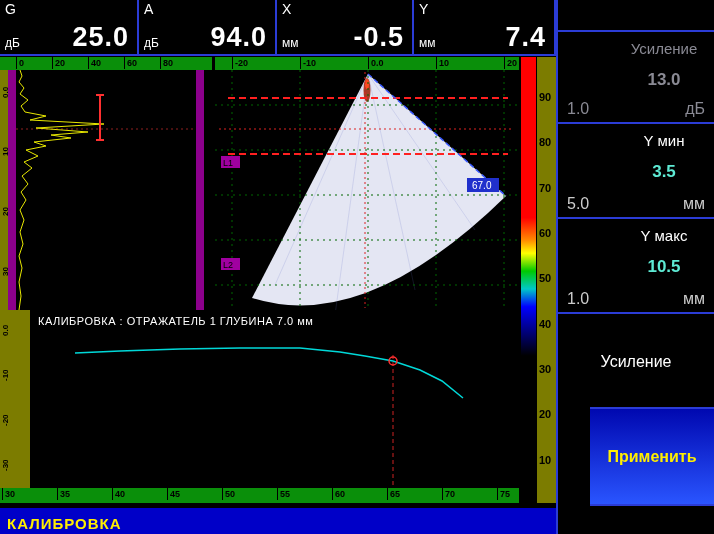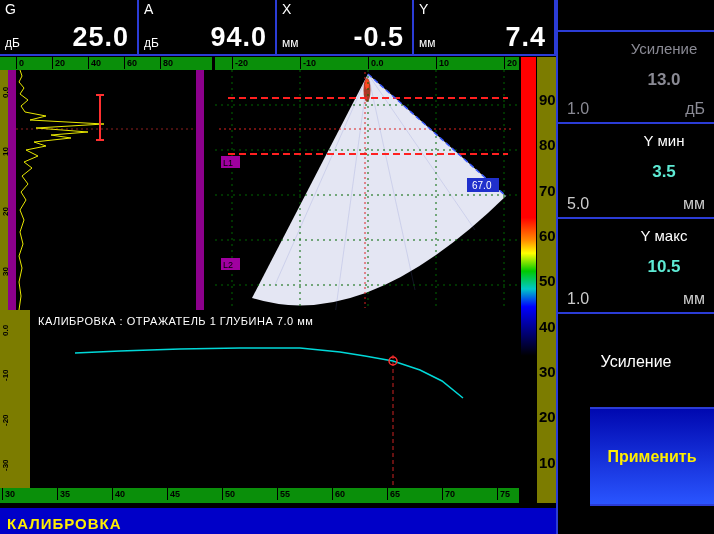--- a/index.html
+++ b/index.html
@@ -36,21 +36,21 @@
   .hruler{position:absolute;height:13px;background:var(--green);}
   #ascan-ruler{left:0;top:57px;width:212px;}
   #sector-ruler{left:215px;top:57px;width:304px;}
   #cal-bottom{left:0;top:488px;width:519px;height:15px;background:var(--green);position:absolute;}
   .htick{position:absolute;top:0;height:12px;border-left:1px solid #000;padding-left:2px;
     font-size:9px;font-weight:bold;color:#000;line-height:12px;white-space:nowrap;}
   .vruler{position:absolute;background:var(--olive);}
   #ascan-left{left:0;top:70px;width:9px;height:240px;}
   #right-ruler{left:537px;top:57px;width:19px;height:446px;}
   #cal-left{left:0;top:310px;width:30px;height:178px;}
-  .vtick{position:absolute;left:2px;font-size:15px;font-weight:bold;color:#000;white-space:nowrap;}
+  .vtick{position:absolute;left:2px;font-size:11px;font-weight:bold;color:#000;white-space:nowrap;}
   .rtick{position:absolute;left:1px;font-size:8px;font-weight:bold;color:#000;white-space:nowrap;
     transform:rotate(-90deg);transform-origin:0 0;}
   
   .mbar{position:absolute;top:70px;width:8px;height:240px;background:var(--magenta);}
   #mbar-l{left:8px}#mbar-r{left:196px}
   #ascan-plot{position:absolute;left:16px;top:70px;width:180px;height:240px;background:#000;}
   #sector-plot{position:absolute;left:215px;top:70px;width:304px;height:240px;background:#000;}
   #colorbar{position:absolute;left:521px;top:57px;width:15px;height:446px;
     background:linear-gradient(180deg,#f00 0%,#f00 36%,#ff8800 41%,#ff0 44%,#00c800 48%,#00c8c8 52%,#0000ff 56%,#0000a0 60%,#000 67%,#000 100%);}
   #cal-plot{position:absolute;left:30px;top:310px;width:489px;height:178px;background:#000;}

